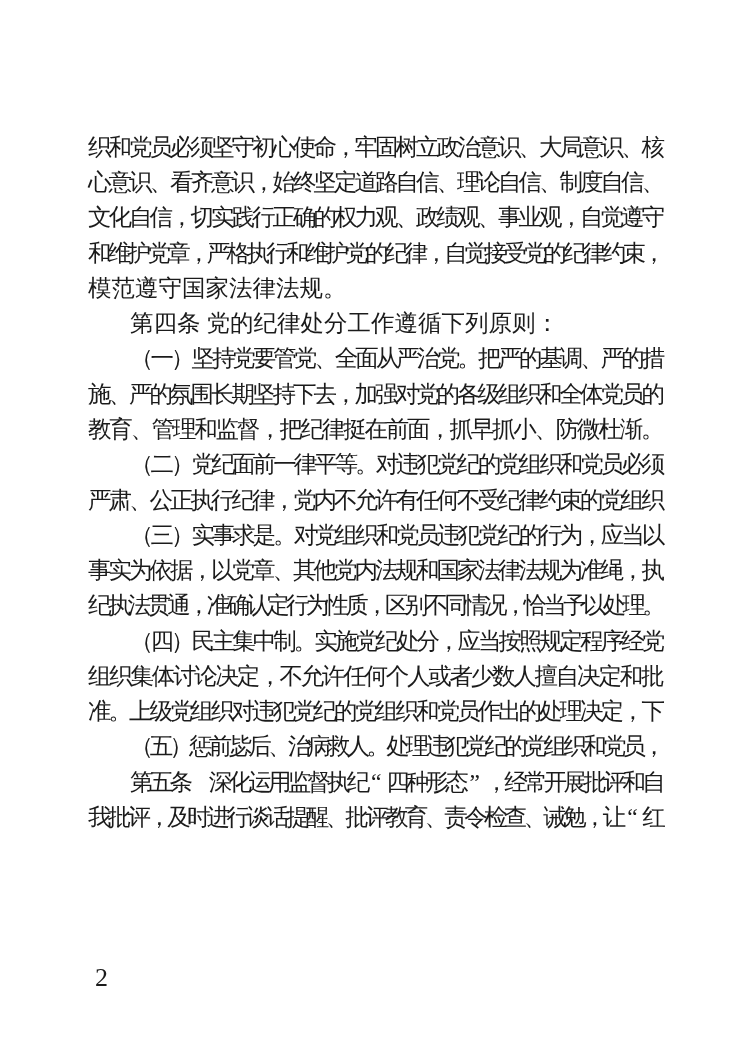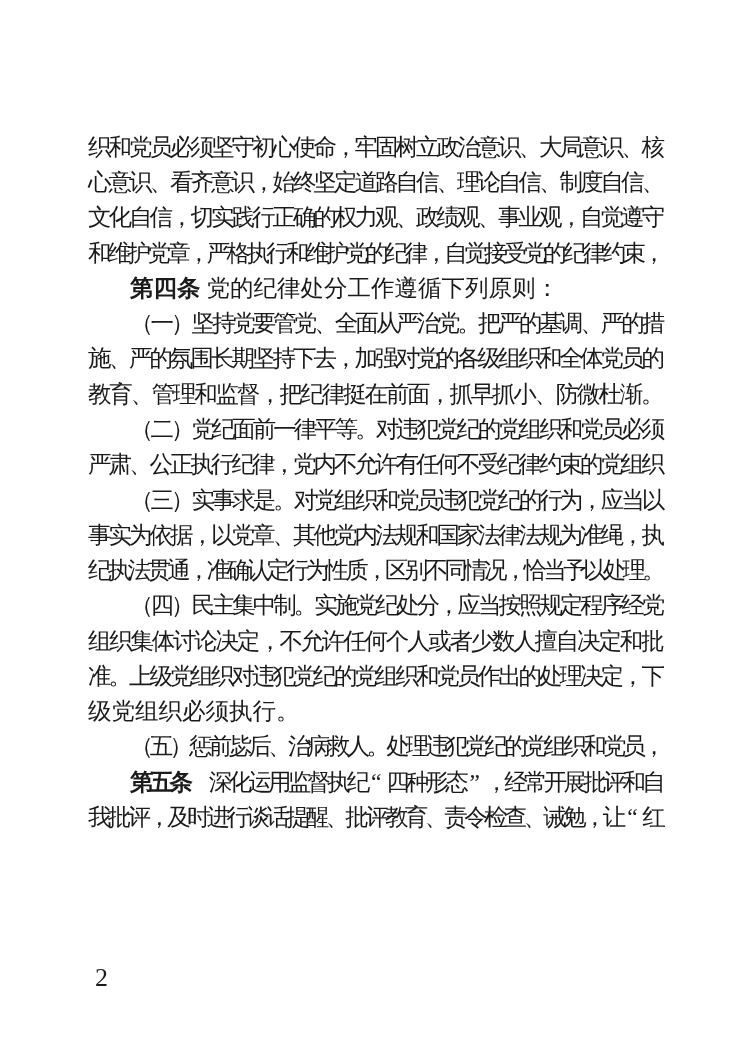--- a/index.html
+++ b/index.html
@@ -38,21 +38,21 @@
     padding-left: 42px;
   }
   .ch {
     flex: 1 1 0;
     min-width: 0;
     text-align: center;
     line-height: 1;
     white-space: pre;
   }
   .bold {
-    font-weight: 700;
+    font-weight: 400;
   }
   .page-number {
     position: absolute;
     left: 95px;
     top: 965px;
     font-size: 26px;
     line-height: 1;
     color: #1b1b1b;
   }
 </style>
@@ -175,20 +175,21 @@
         <span class="ch">接</span>
         <span class="ch">受</span>
         <span class="ch">党</span>
         <span class="ch">的</span>
         <span class="ch">纪</span>
         <span class="ch">律</span>
         <span class="ch">约</span>
         <span class="ch">束</span>
         <span class="ch">，</span>
       </div>
+      <div class="line natural"><span class="">模范遵守国家法律法规。</span></div>
       <div class="line natural indent"><span class="bold">第四条</span><span class=""> 党的纪律处分工作遵循下列原则：</span></div>
       <div class="line justify indent">
         <span class="ch">（</span>
         <span class="ch">一</span>
         <span class="ch">）</span>
         <span class="ch">坚</span>
         <span class="ch">持</span>
         <span class="ch">党</span>
         <span class="ch">要</span>
         <span class="ch">管</span>
@@ -497,21 +498,20 @@
         <span class="ch">作</span>
         <span class="ch">出</span>
         <span class="ch">的</span>
         <span class="ch">处</span>
         <span class="ch">理</span>
         <span class="ch">决</span>
         <span class="ch">定</span>
         <span class="ch">，</span>
         <span class="ch">下</span>
       </div>
-      <div class="line natural"><span class="">级党组织必须执行。</span></div>
       <div class="line justify indent">
         <span class="ch">（</span>
         <span class="ch">五</span>
         <span class="ch">）</span>
         <span class="ch">惩</span>
         <span class="ch">前</span>
         <span class="ch">毖</span>
         <span class="ch">后</span>
         <span class="ch">、</span>
         <span class="ch">治</span>

